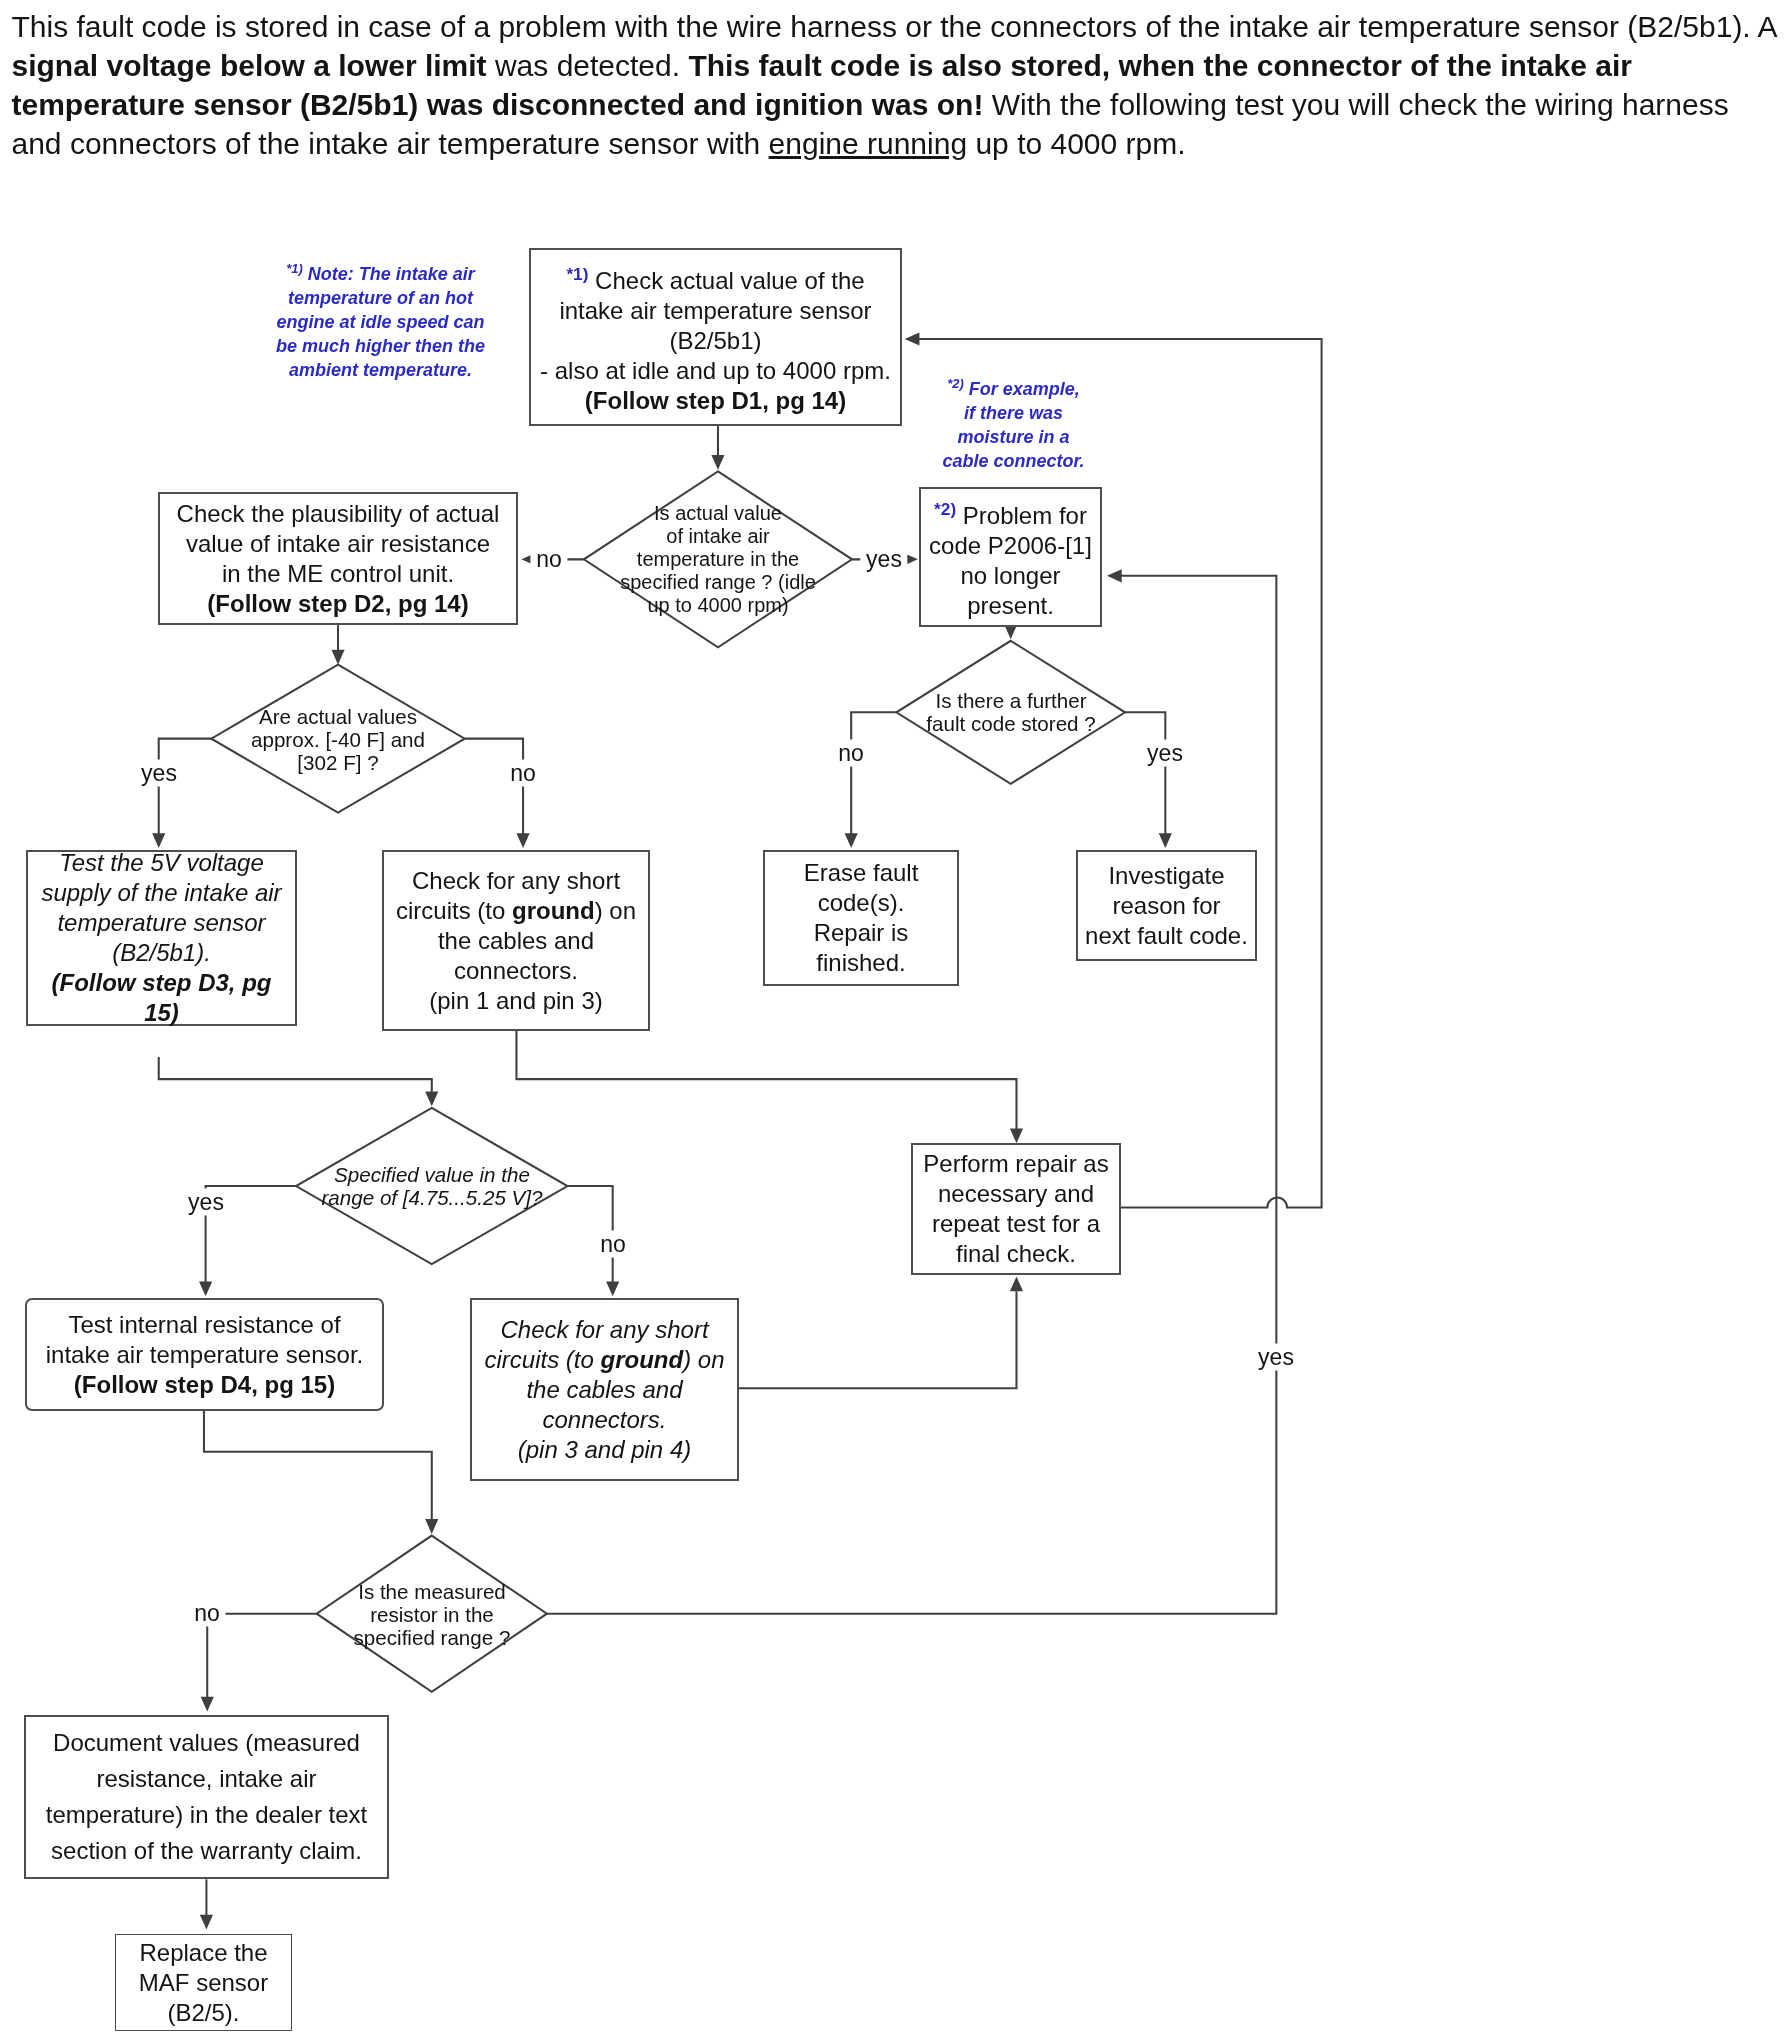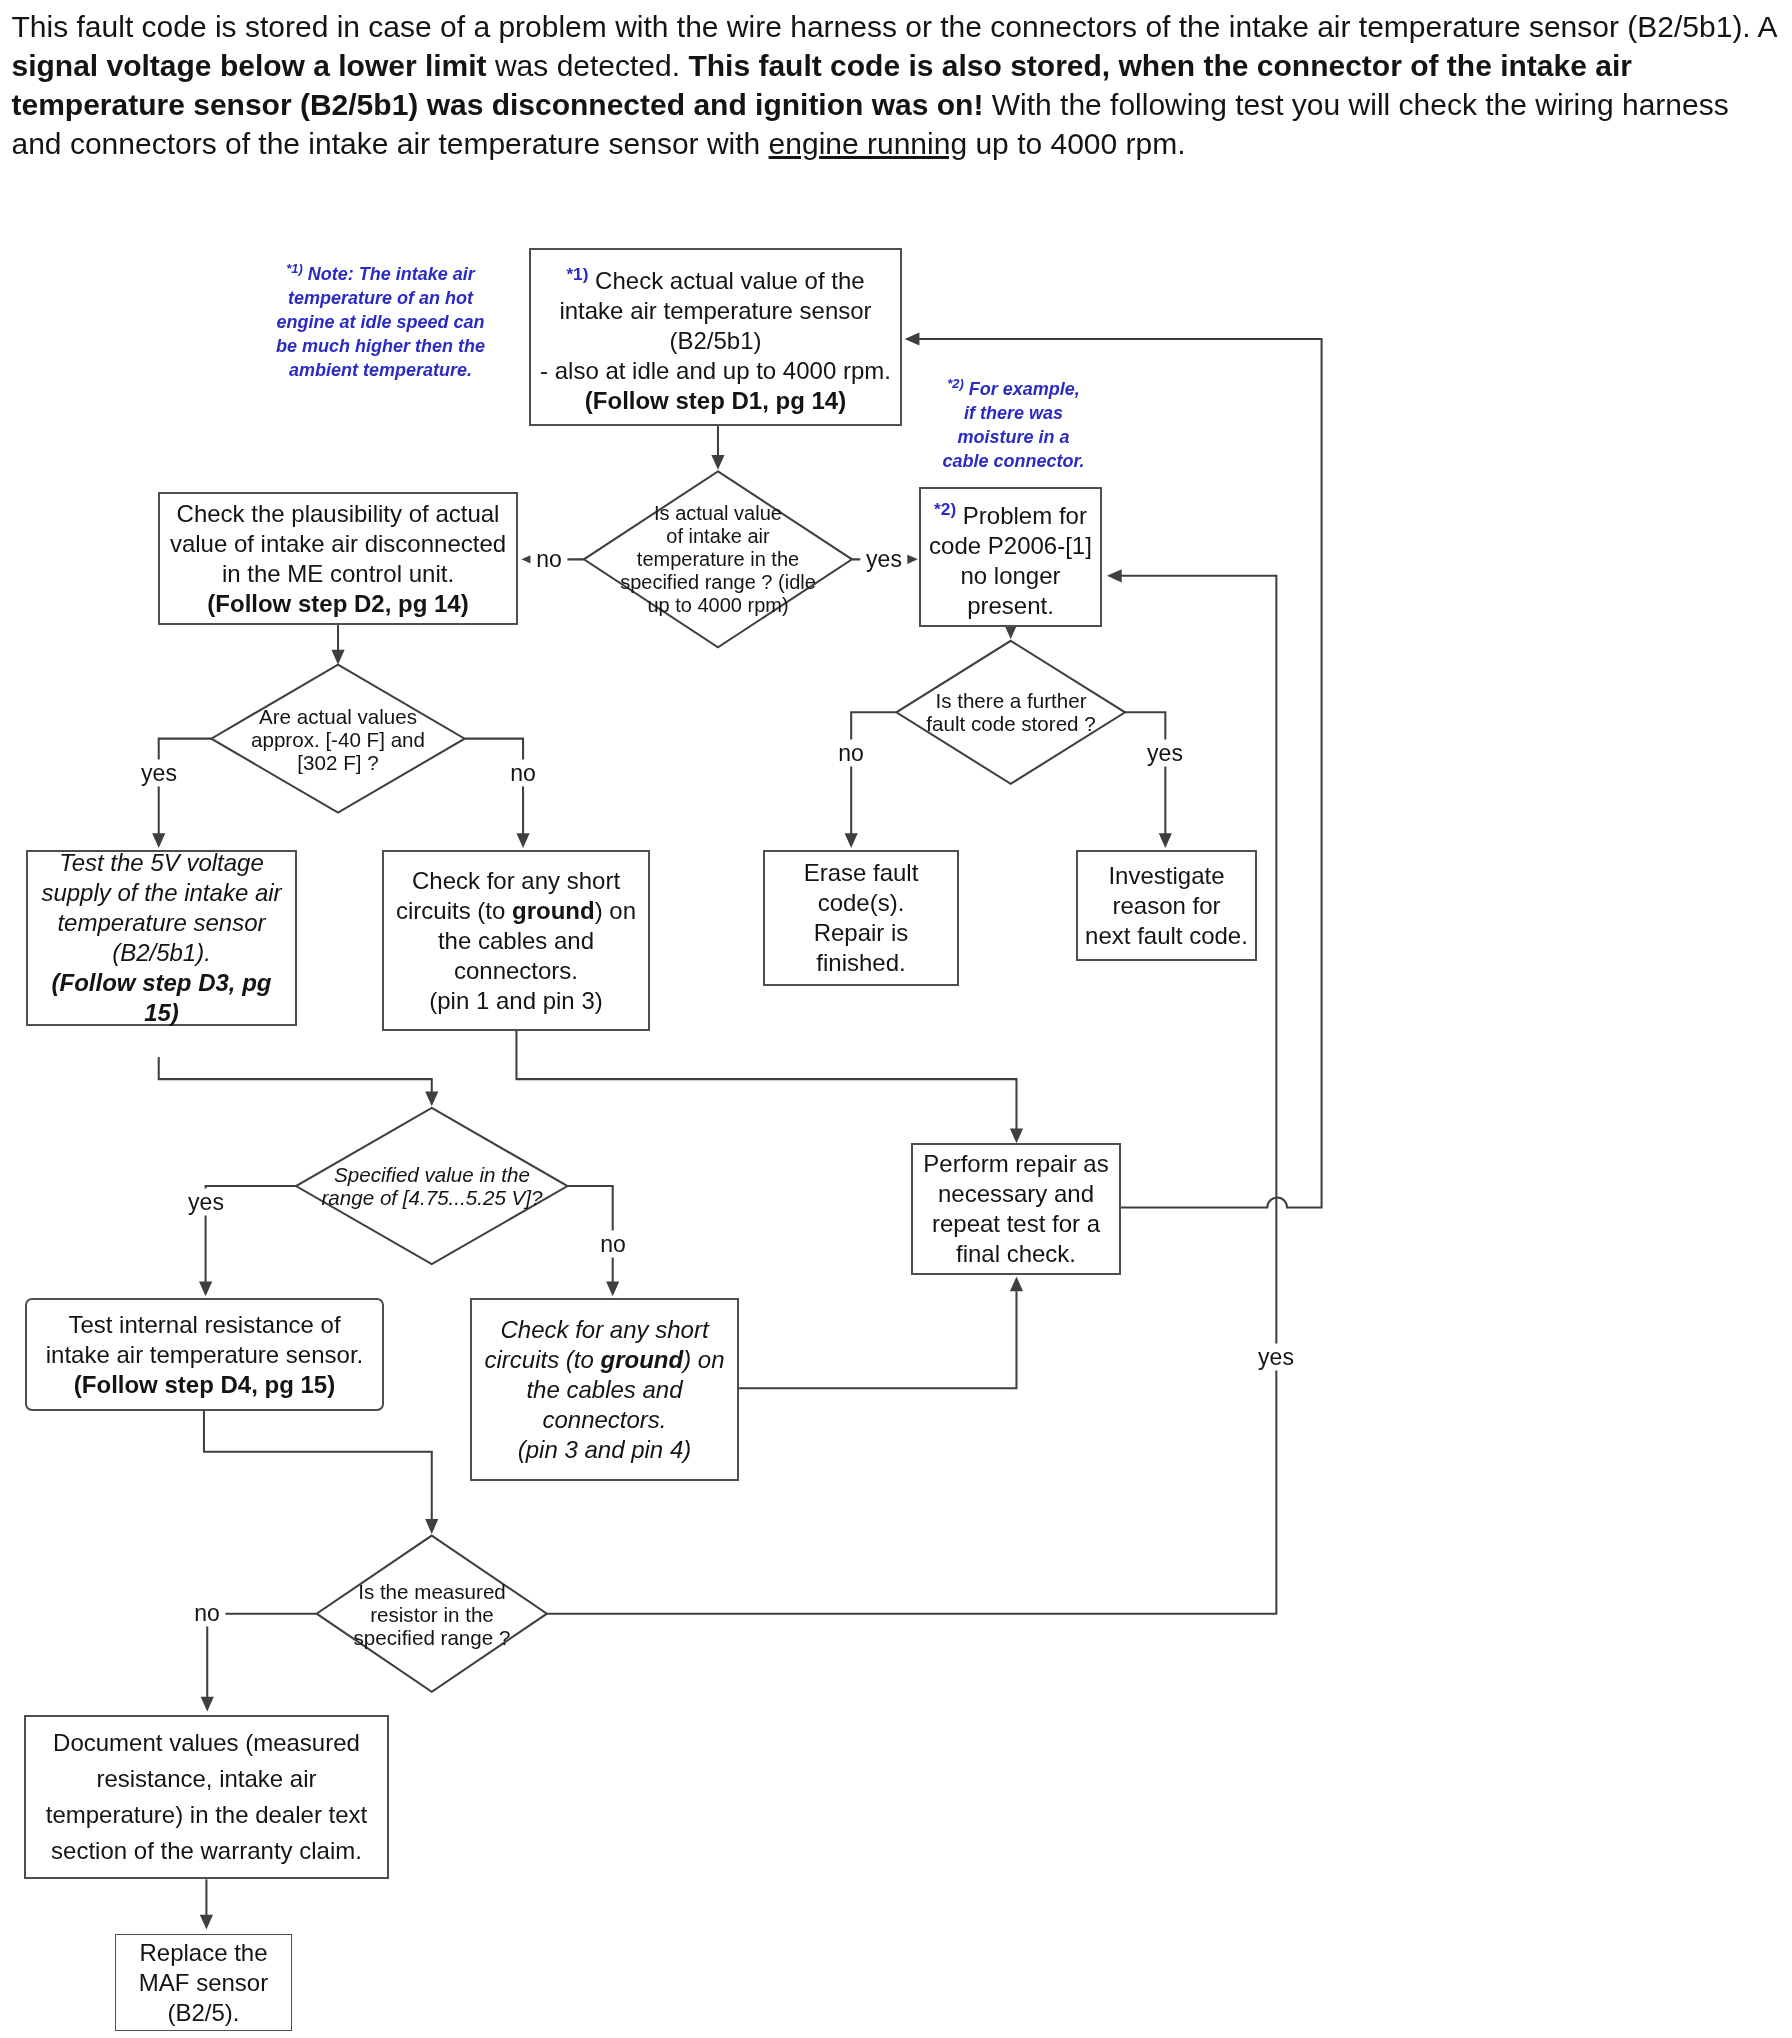--- a/index.html
+++ b/index.html
@@ -101,21 +101,21 @@
   <div class="node" style="left:529px;top:248px;width:373px;height:178px;">
     <div><span class="sup blue">*1)</span><span> Check actual value of the</span></div>
     <div>intake air temperature sensor</div>
     <div>(B2/5b1)</div>
     <div>- also at idle and up to 4000 rpm.</div>
     <div class="b">(Follow step D1, pg 14)</div>
   </div>
 
   <div class="node" style="left:158px;top:492px;width:360px;height:133px;">
     <div>Check the plausibility of actual</div>
-    <div>value of intake air disconnected</div>
+    <div>value of intake air resistance</div>
     <div>in the ME control unit.</div>
     <div class="b">(Follow step D2, pg 14)</div>
   </div>
 
   <div class="node" style="left:919px;top:487px;width:183px;height:140px;">
     <div><span class="sup blue">*2)</span><span> Problem for</span></div>
     <div>code P2006-[1]</div>
     <div>no longer</div>
     <div>present.</div>
   </div>

